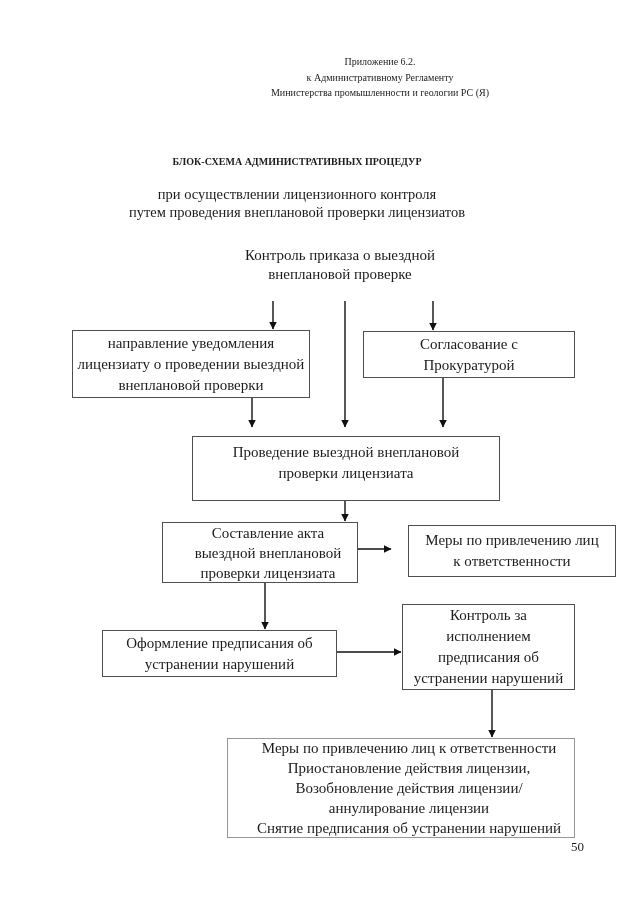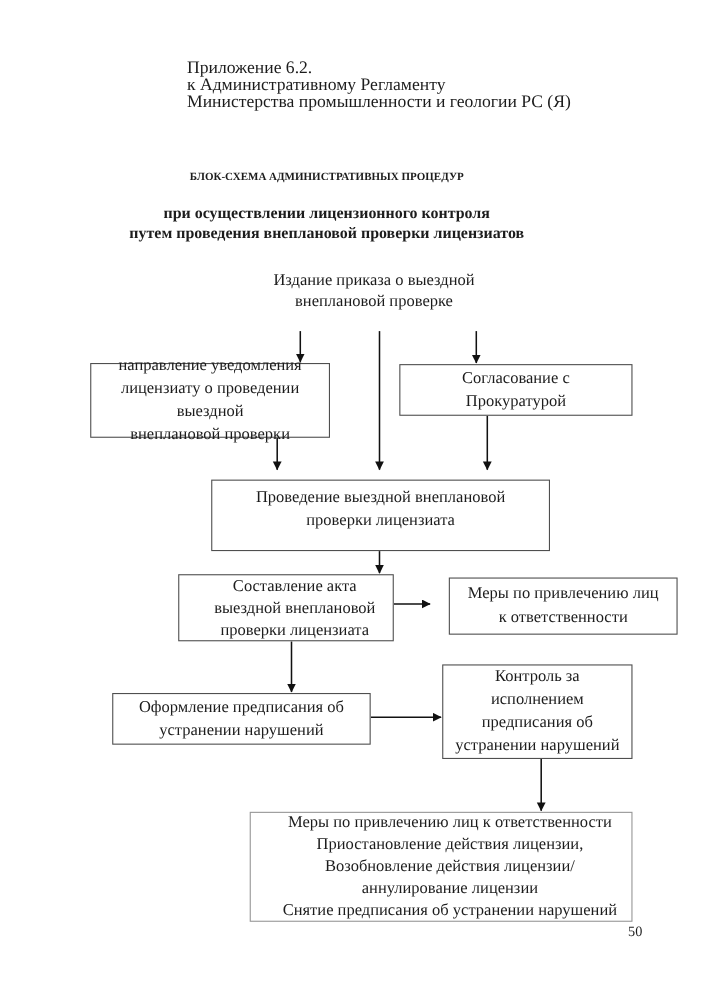--- a/index.html
+++ b/index.html
@@ -9,32 +9,32 @@
     background:#ffffff;
     font-family:"Liberation Serif","DejaVu Serif",serif;
     color:#1c1c1c;
     overflow:hidden;
     margin:0 auto;
   }
   .abs{position:absolute;}
   .pre{white-space:pre-line;}
   .header-block{
     top:54px;right:50px;width:420px;
-    text-align:left;
-    font-size:16px;line-height:15.5px;
+    text-align:center;
+    font-size:10px;line-height:15.5px;
   }
   .title{
     top:153px;left:0;width:594px;
     text-align:center;
     font-weight:bold;font-size:10px;line-height:18px;
   }
   .subtitle{
     top:185px;left:0;width:594px;
     text-align:center;
-    font-weight:bold;font-size:14.5px;line-height:18px;
+    font-weight:normal;font-size:14.5px;line-height:18px;
   }
   .start-label{
     top:246px;left:190px;width:300px;
     text-align:center;
     font-size:15px;line-height:19px;
   }
   .node{
     position:absolute;
     border:1px solid #4f4f4f;
     box-sizing:border-box;
@@ -60,21 +60,21 @@
 
   <div class="abs header-block pre">Приложение 6.2.
 к  Административному Регламенту
 Министерства промышленности и геологии РС (Я)</div>
 
   <div class="abs title">БЛОК-СХЕМА АДМИНИСТРАТИВНЫХ ПРОЦЕДУР</div>
 
   <div class="abs subtitle pre">при осуществлении лицензионного контроля
 путем проведения  внеплановой проверки лицензиатов</div>
 
-  <div class="abs start-label pre">Издание приказа о выездной
+  <div class="abs start-label pre">Контроль приказа о выездной
 внеплановой проверке</div>
 
   <svg class="arrows" width="640" height="904" viewBox="0 0 640 904" aria-hidden="true">
     <defs>
       <marker id="ah" markerWidth="9" markerHeight="9" refX="7.5" refY="4" orient="auto" markerUnits="userSpaceOnUse">
         <path d="M0,0 L8,4 L0,8 Z" fill="#111111"></path>
       </marker>
     </defs>
     <g stroke="#111111" stroke-width="1.4">
       <line x1="273" y1="301" x2="273" y2="329" marker-end="url(#ah)"></line>
@@ -83,21 +83,21 @@
       <line x1="252" y1="398" x2="252" y2="427" marker-end="url(#ah)"></line>
       <line x1="443" y1="377" x2="443" y2="427" marker-end="url(#ah)"></line>
       <line x1="345" y1="492" x2="345" y2="521" marker-end="url(#ah)"></line>
       <line x1="358" y1="549" x2="391" y2="549" marker-end="url(#ah)"></line>
       <line x1="265" y1="583" x2="265" y2="629" marker-end="url(#ah)"></line>
       <line x1="337" y1="652" x2="401" y2="652" marker-end="url(#ah)"></line>
       <line x1="492" y1="690" x2="492" y2="737" marker-end="url(#ah)"></line>
     </g>
   </svg>
 
-  <div class="node pre" style="left:82px;top:330px;width:218px;height:68px">
+  <div class="node pre" style="left:72px;top:330px;width:238px;height:68px">
     <span>направление уведомления
 лицензиату о проведении выездной
 внеплановой проверки</span>
   </div>
 
   <div class="node pre" style="left:363px;top:331px;width:212px;height:47px">
     <span>Согласование с
 Прокуратурой</span>
   </div>
 

